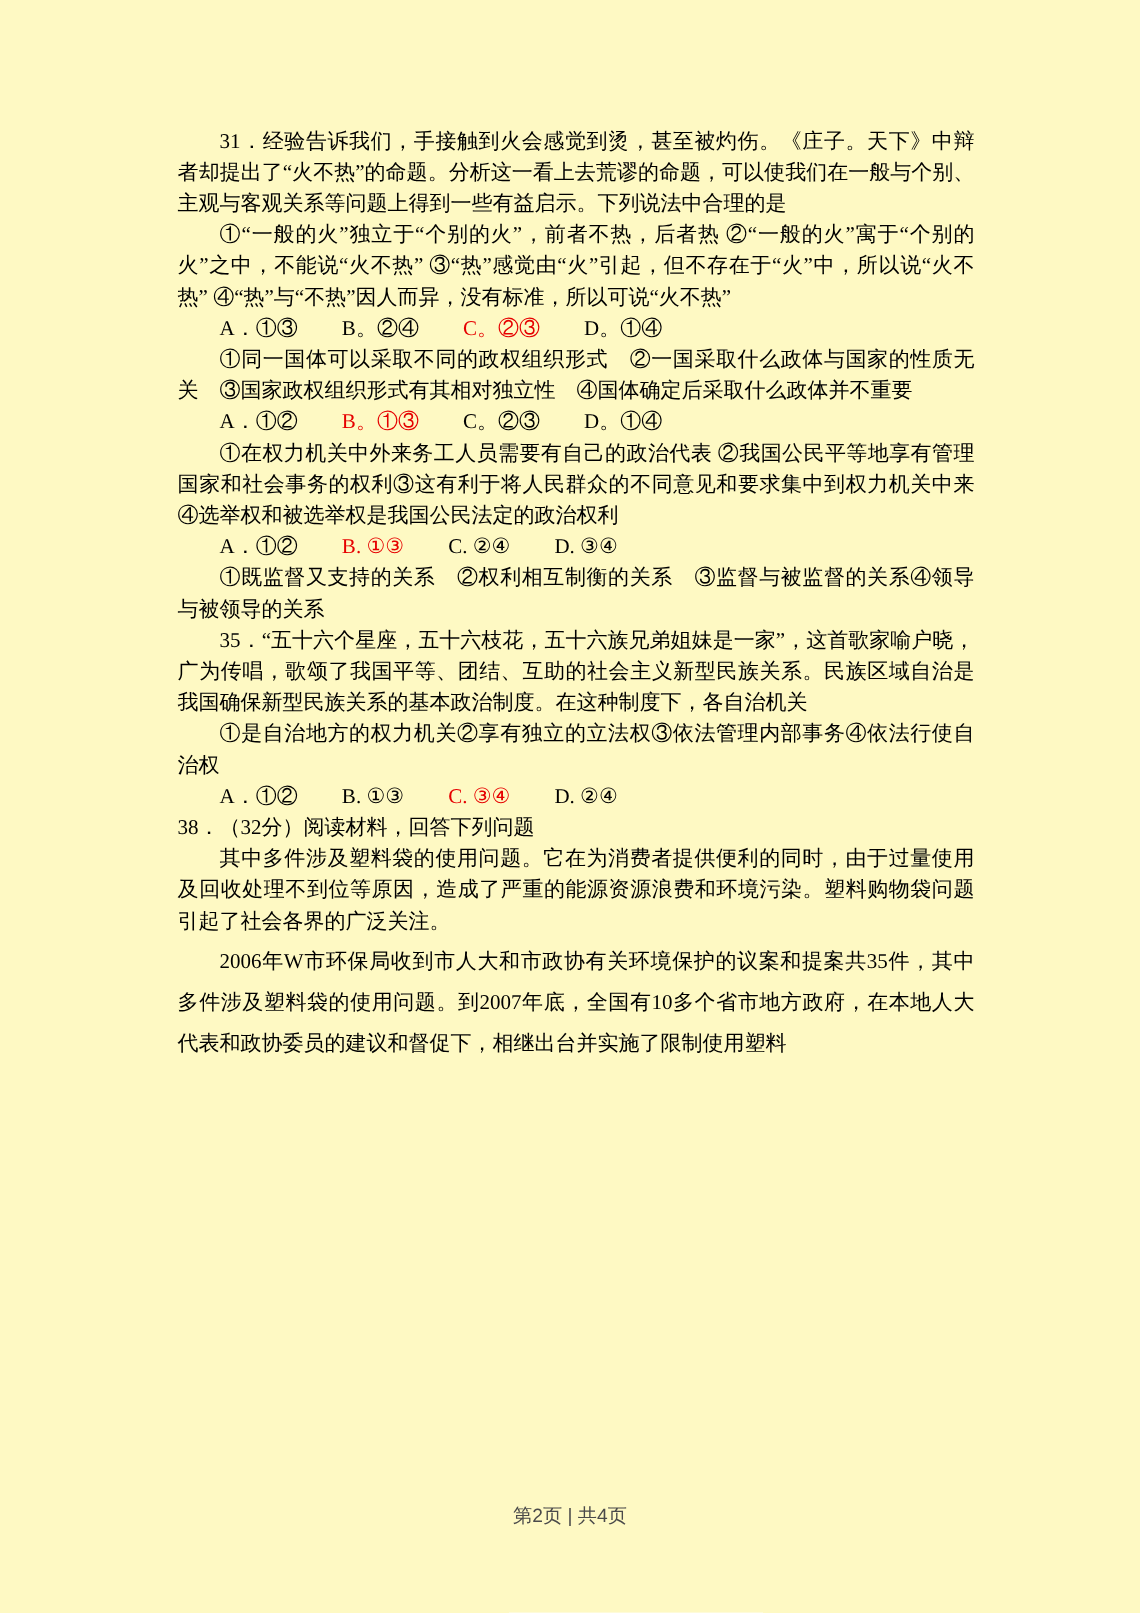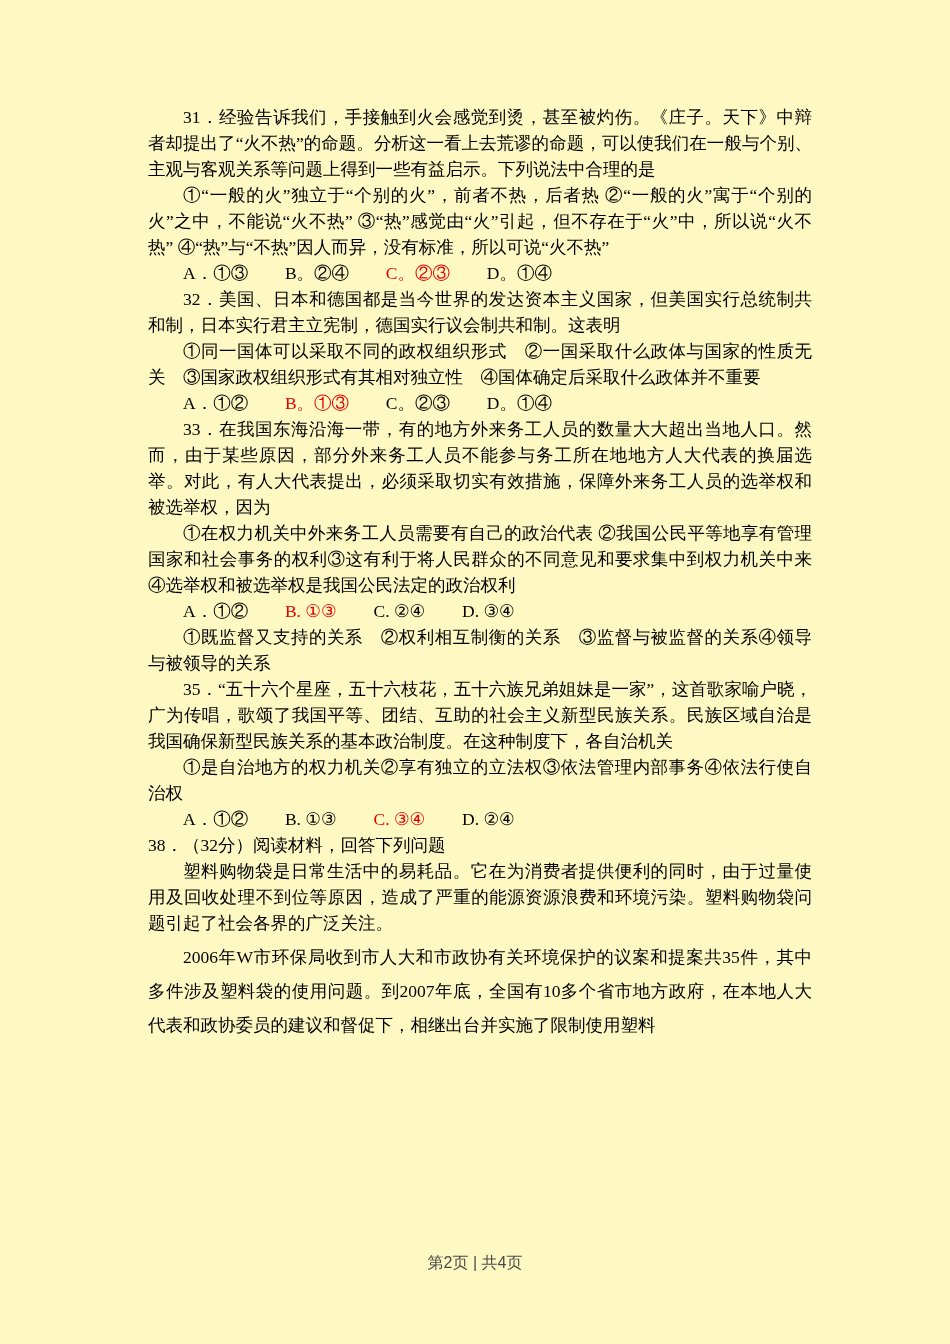--- a/index.html
+++ b/index.html
@@ -49,50 +49,48 @@
 
     <section>
       <p class="para indent">31．经验告诉我们，手接触到火会感觉到烫，甚至被灼伤。《庄子。天下》中辩者却提出了“火不热”的命题。分析这一看上去荒谬的命题，可以使我们在一般与个别、主观与客观关系等问题上得到一些有益启示。下列说法中合理的是</p>
       <p class="para indent">①“一般的火”独立于“个别的火”，前者不热，后者热  ②“一般的火”寓于“个别的火”之中，不能说“火不热”  ③“热”感觉由“火”引起，但不存在于“火”中，所以说“火不热”  ④“热”与“不热”因人而异，没有标准，所以可说“火不热”</p>
       <p class="para answers">
         <span class="opt">A．①③</span><span class="opt">B。②④</span><span class="opt correct">C。②③</span><span class="opt">D。①④</span>
       </p>
     </section>
 
     <section>
-      <p class="para indent">32．美国、日本和德国都是当今世界的发达资本主义国家，但美国实行总统制共和制，日本实行君主立宪制，德国实行议会制共和制。这表明</p>
       <p class="para indent">①同一国体可以采取不同的政权组织形式　②一国采取什么政体与国家的性质无关　③国家政权组织形式有其相对独立性　④国体确定后采取什么政体并不重要</p>
       <p class="para answers">
         <span class="opt">A．①②</span><span class="opt correct">B。①③</span><span class="opt">C。②③</span><span class="opt">D。①④</span>
       </p>
     </section>
 
     <section>
-      <p class="para indent">33．在我国东海沿海一带，有的地方外来务工人员的数量大大超出当地人口。然而，由于某些原因，部分外来务工人员不能参与务工所在地地方人大代表的换届选举。对此，有人大代表提出，必须采取切实有效措施，保障外来务工人员的选举权和被选举权，因为</p>
       <p class="para indent">①在权力机关中外来务工人员需要有自己的政治代表 ②我国公民平等地享有管理国家和社会事务的权利③这有利于将人民群众的不同意见和要求集中到权力机关中来④选举权和被选举权是我国公民法定的政治权利</p>
     </section>
 
     <section>
       <p class="para answers">
         <span class="opt">A．①②</span><span class="opt correct">B. ①③</span><span class="opt">C. ②④</span><span class="opt">D. ③④</span>
       </p>
       <p class="para indent">①既监督又支持的关系　②权利相互制衡的关系　③监督与被监督的关系④领导与被领导的关系</p>
     </section>
 
     <section>
       <p class="para indent">35．“五十六个星座，五十六枝花，五十六族兄弟姐妹是一家”，这首歌家喻户晓，广为传唱，歌颂了我国平等、团结、互助的社会主义新型民族关系。民族区域自治是我国确保新型民族关系的基本政治制度。在这种制度下，各自治机关</p>
       <p class="para indent">①是自治地方的权力机关②享有独立的立法权③依法管理内部事务④依法行使自治权</p>
       <p class="para answers">
         <span class="opt">A．①②</span><span class="opt">B. ①③</span><span class="opt correct">C. ③④</span><span class="opt">D. ②④</span>
       </p>
     </section>
 
     <section>
       <p class="para">38．（32分）阅读材料，回答下列问题</p>
-      <p class="para indent">塑料购物袋是日常生活中的易耗品。它在为消费者提供便利的同时，由于过量使用及回收处理不到位等原因，造成了严重的能源资源浪费和环境污染。塑料购物袋问题引起了社会各界的广泛关注。</p>
+      <p class="para indent">其中多件涉及塑料袋的使用问题。它在为消费者提供便利的同时，由于过量使用及回收处理不到位等原因，造成了严重的能源资源浪费和环境污染。塑料购物袋问题引起了社会各界的广泛关注。</p>
       <p class="para indent wide">2006年W市环保局收到市人大和市政协有关环境保护的议案和提案共35件，其中多件涉及塑料袋的使用问题。到2007年底，全国有10多个省市地方政府，在本地人大代表和政协委员的建议和督促下，相继出台并实施了限制使用塑料</p>
     </section>
 
   </main>
 
   <footer class="footer">
     <span>第2页 | 共4页</span>
   </footer>
 </div>
 

